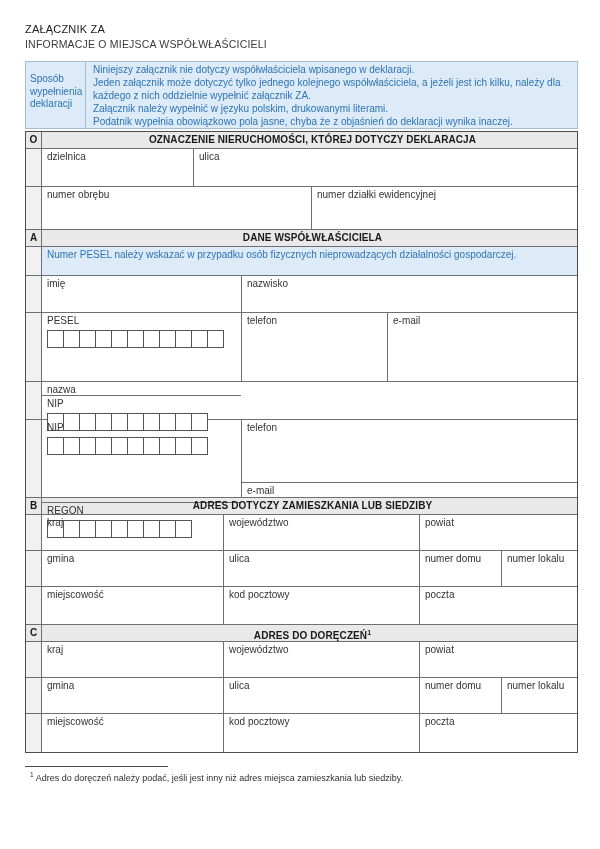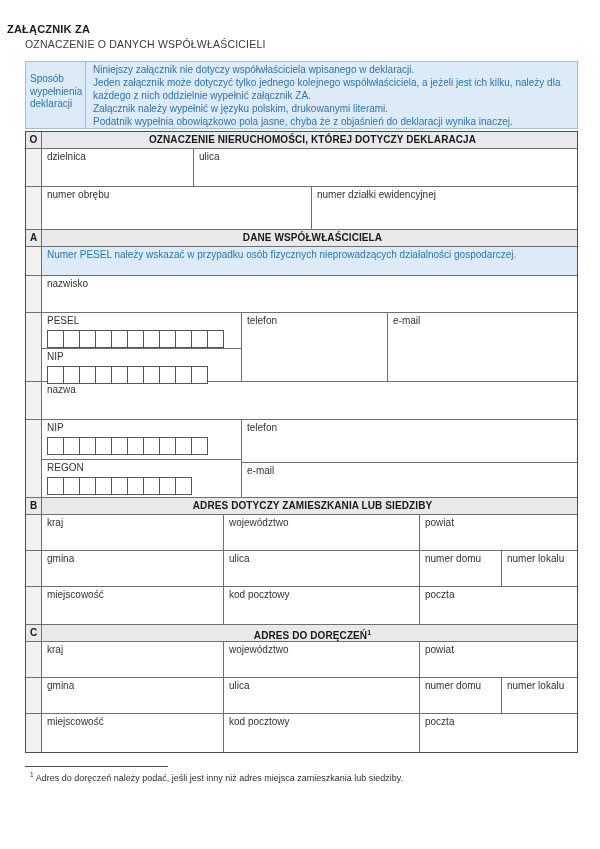--- a/index.html
+++ b/index.html
@@ -2,21 +2,21 @@
 <html><head>
 <meta charset="utf-8">
 <style>
   * { margin:0; padding:0; box-sizing:border-box; }
   html,body { background:#ffffff; }
   body {
     width:600px; height:849px; position:relative; overflow:hidden;
     font-family:"Liberation Sans","DejaVu Sans",sans-serif;
     color:#262626;
   }
-  .title1 { position:absolute; left:7px; top:23px; font-size:11px; font-weight:bold; color:#1a1a1a; letter-spacing:.2px; }
+  .title1 { position:absolute; left:25px; top:23px; font-size:11px; font-weight:normal; color:#1a1a1a; letter-spacing:.2px; }
   .title2 { position:absolute; left:25px; top:38px; font-size:10.5px; color:#3a3a3a; letter-spacing:.2px; }
 
   
   .infobox {
     position:absolute; left:25px; top:61px; width:553px; height:68px;
     display:flex; background:#dcebf7; border:1px solid #a3bdd6;
   }
   .infobox .lcell {
     width:60px; border-right:1px solid #a3bdd6; padding:11px 2px 0 4px;
     color:#2e74b5; font-size:10px; line-height:12.5px;
@@ -38,37 +38,37 @@
   .sechead { background:#e9e9e9; height:17px; }
   .sechead .sectitle {
     flex:1; font-size:10px; font-weight:bold; color:#1a1a1a;
     line-height:16px; padding-left:6px; letter-spacing:.1px;text-align:center;
   }
   .sechead .sectitle sup { font-size:7px; }
   .flabel { font-size:10px; color:#333; padding:2px 4px 0 5px; line-height:12px; }
   .notecell { flex:1; background:#dcebf7; padding:1px 6px 12px 5px; }
   .notecell .noteline { color:#2e74b5; font-size:10px; line-height:13px; white-space:nowrap; }
   .notecell .notesmall { font-size:8.5px; }
-  .vstack { display:flex; flex-direction:column; }
+  .vstack { display:flex; flex-direction:column;gap:47px; }
   .vstack .cell { border-left:none; }
   .vstack .cell + .cell { border-top:1px solid #6f6f6f; }
   .boxes { display:flex; margin:3px 0 0 5px; }
   .box { width:17px; height:18px; background:#fff; border:1px solid #555; margin-left:-1px; }
   .box:first-child { margin-left:0; }
 
   
   .footrule { position:absolute; left:25px; top:766px; width:143px; border-top:1px solid #4a4a4a; }
   .footnote { position:absolute; left:30px; top:771px; font-size:9px; color:#2e2e2e; }
   .footnote sup { font-size:6.5px; margin-right:2px; }
 </style>
 </head>
 <body>
 
 <div class="title1">ZAŁĄCZNIK ZA</div>
-<div class="title2">OZNACZENIE O DANYCH WSPÓŁWŁAŚCICIELI</div>
+<div class="title2">INFORMACJE O MIEJSCA WSPÓŁWŁAŚCICIELI</div>
 
 <div class="infobox">
   <div class="lcell">Sposób wypełnienia deklaracji</div>
   <div class="rcell">
     <p>Niniejszy załącznik nie dotyczy współwłaściciela wpisanego w deklaracji.</p>
     <p>Jeden załącznik może dotyczyć tylko jednego kolejnego współwłaściciela, a jeżeli jest ich kilku, należy dla każdego z nich oddzielnie wypełnić załącznik ZA.</p>
     <p>Załącznik należy wypełnić w języku polskim, drukowanymi literami.</p>
     <p>Podatnik wypełnia obowiązkowo pola jasne, chyba że z objaśnień do deklaracji wynika inaczej.</p>
   </div>
 </div>
@@ -103,20 +103,23 @@
     <div class="cell sectitle">DANE WSPÓŁWŁAŚCICIELA</div>
   </div>
   <div class="trow" style="height:29px">
     <div class="cell spacercol"></div>
     <div class="cell notecell">
       <div class="noteline">Numer PESEL należy wskazać w przypadku osób fizycznych nieprowadzących działalności gospodarczej.</div>
     </div>
   </div>
   <div class="trow" style="height:37px">
     <div class="cell spacercol"></div>
+    <div class="cell" style="width:200px">
+      <div class="flabel">imię</div>
+    </div>
     <div class="cell" style="flex:1">
       <div class="flabel">nazwisko</div>
     </div>
   </div>
   <div class="trow" style="height:69px">
     <div class="cell spacercol"></div>
     <div class="vstack" style="width:200px">
       <div class="cell" style="height:37px">
         <div class="flabel">PESEL</div>
         <div class="boxes">

